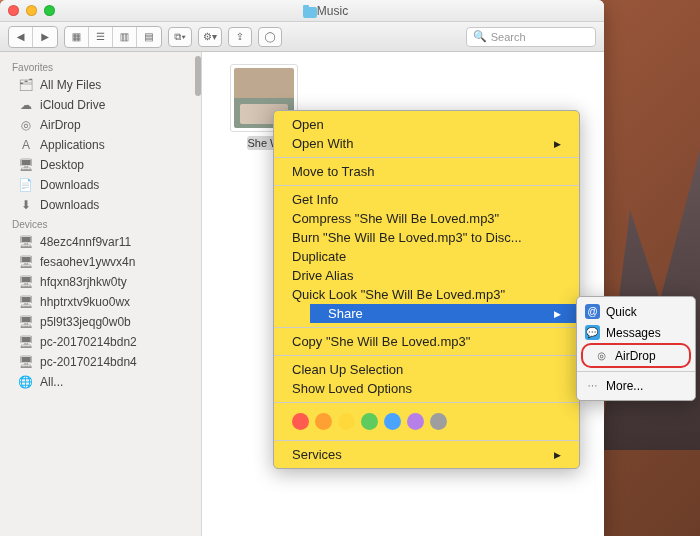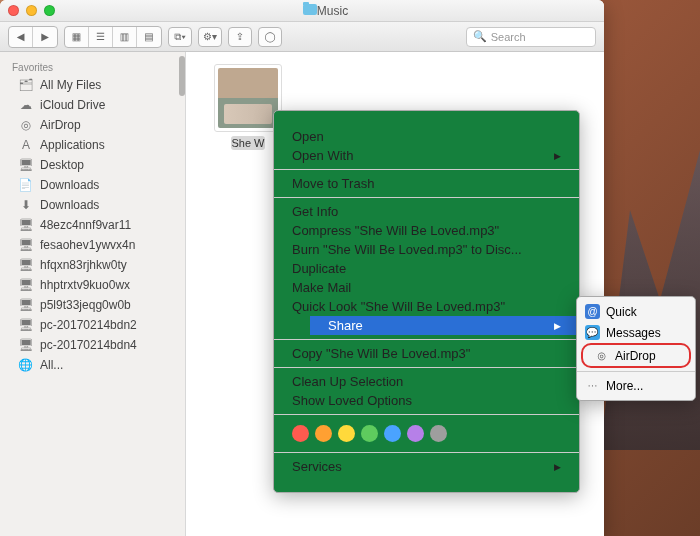--- a/index.html
+++ b/index.html
@@ -4,47 +4,47 @@
 <style>
 * { box-sizing: border-box; margin: 0; padding: 0; font-family: -apple-system, "Helvetica Neue", Arial, sans-serif; }
 body { width: 700px; height: 536px; background: linear-gradient(135deg, #c78560 0%, #a05a3d 40%, #6b3d28 100%); overflow: hidden; position: relative; }
 .bg-mountain { position: absolute; right: 0; top: 150px; width: 100px; height: 300px; background: linear-gradient(180deg, rgba(80,90,110,0.6), rgba(50,45,50,0.8)); clip-path: polygon(0 100%, 30% 20%, 60% 50%, 100% 0, 100% 100%); }
 
 .finder-window { position: absolute; left: 0; top: 0; width: 604px; height: 536px; background: #fff; border-radius: 6px 6px 0 0; box-shadow: 0 5px 20px rgba(0,0,0,0.3); display: flex; flex-direction: column; overflow: hidden; }
 .titlebar { height: 22px; background: linear-gradient(#f6f6f6, #e8e8e8); display: flex; align-items: center; padding: 0 8px; border-bottom: 1px solid #d0d0d0; }
 .traffic-lights { display: flex; gap: 7px; }
 .traffic-light { width: 11px; height: 11px; border-radius: 50%; border: 0.5px solid rgba(0,0,0,0.15); }
 .tl-red { background: #ff5f57; } .tl-yellow { background: #febc2e; } .tl-green { background: #28c840; }
-.title-center { flex: 1; display: flex; align-items: flex-start; justify-content: center; font-size: 12px; color: #555; }
+.title-center { flex: 1; display: flex; align-items: flex-end; justify-content: center; font-size: 12px; color: #555; }
 .folder-glyph { width: 14px; height: 11px; background: #6fc3e8; border-radius: 2px; position: relative; }
 .folder-glyph::before { content: ""; position: absolute; top: -2px; left: 0; width: 6px; height: 3px; background: #6fc3e8; border-radius: 1px 1px 0 0; }
 
 .toolbar { height: 30px; background: linear-gradient(#f4f4f4, #e4e4e4); border-bottom: 1px solid #c8c8c8; display: flex; align-items: center; padding: 0 8px; gap: 6px; }
 .tb-group { display: flex; border: 1px solid #b8b8b8; border-radius: 4px; overflow: hidden; background: #fcfcfc; }
 .tb-btn { width: 24px; height: 20px; display: flex; align-items: center; justify-content: center; font-size: 10px; color: #666; border-right: 1px solid #d0d0d0; cursor: pointer; }
 .tb-btn:last-child { border-right: none; }
 .tb-single { border: 1px solid #b8b8b8; border-radius: 4px; background: #fcfcfc; }
 .search-box { flex: 1; max-width: 130px; margin-left: auto; border: 1px solid #c8c8c8; border-radius: 4px; height: 20px; display: flex; align-items: center; padding: 0 6px; background: #fff; font-size: 11px; color: #999; gap: 4px; }
 
 .body { flex: 1; display: flex; overflow: hidden; }
-.sidebar { width: 186px; background: #f2f0ee; border-right: 1px solid #d8d8d8; overflow-y: auto; padding: 6px 0; }
+.sidebar { width: 202px; background: #f2f0ee; border-right: 1px solid #d8d8d8; overflow-y: auto; padding: 6px 0; }
 .sidebar-header { font-size: 10px; color: #888; padding: 4px 12px 2px; text-transform: none; }
 .sidebar-item { display: flex; align-items: center; gap: 6px; padding: 3px 12px 3px 18px; font-size: 12px; color: #444; cursor: pointer; }
 .sb-icon { width: 16px; height: 14px; display: flex; align-items: center; justify-content: center; color: #777; flex-shrink: 0; }
 
 .content { flex: 1; background: #fff; position: relative; padding: 12px; }
 .scroll-thumb { position: absolute; top: 4px; left: -7px; width: 6px; height: 40px; background: rgba(0,0,0,0.25); border-radius: 3px; }
 
 .file-item { width: 100px; text-align: center; }
 .file-thumb { width: 68px; height: 68px; margin: 0 auto 4px; background: #fff; border: 1px solid #ddd; border-radius: 3px; display: flex; align-items: center; justify-content: center; overflow: hidden; }
 .album-art { width: 60px; height: 60px; background: linear-gradient(#bfa890 50%, #8a9a8a 50%); border-radius: 2px; position: relative; }
 .album-art::after { content:""; position:absolute; bottom:4px; left:6px; width:48px; height:20px; background: linear-gradient(90deg, #d8c8b8, #c8b8a8); border-radius: 2px; }
 .file-label { font-size: 11px; background: #d8d8d8; border-radius: 3px; padding: 1px 0; display: inline-block; color: #333; max-width: 90px; overflow: hidden; white-space: nowrap; }
 
-.context-menu { position: absolute; left: 273px; top: 110px; width: 307px; background: #15803d; border: 1px solid #aaa; border-radius: 5px; box-shadow: 0 4px 20px rgba(0,0,0,0.3); padding: 16px 0; font-size: 13px; }
+.context-menu { position: absolute; left: 273px; top: 110px; width: 307px; background: #fde047; border: 1px solid #aaa; border-radius: 5px; box-shadow: 0 4px 20px rgba(0,0,0,0.3); padding: 4px 0; font-size: 13px; }
 .cm-item { padding: 2px 18px; color: #222; cursor: pointer; display: flex; align-items: center; }
 .cm-item.highlighted { background: #2a6fd6; color: #fff; margin-left: 36px; }
 .cm-arrow { margin-left: auto; font-size: 9px; }
 .cm-sep { height: 1px; background: #ccc; margin: 4px 0; }
 .cm-tags { display: flex; gap: 6px; padding: 6px 18px; }
 .tag-dot { width: 17px; height: 17px; border-radius: 50%; cursor: pointer; }
 
 .share-submenu { position: absolute; left: 576px; top: 296px; width: 120px; background: #f4f4f4; border: 1px solid #aaa; border-radius: 5px; box-shadow: 0 4px 20px rgba(0,0,0,0.3); padding: 4px 0; font-size: 12px; }
 .sub-item { padding: 3px 8px; display: flex; align-items: center; gap: 6px; cursor: pointer; }
 .sub-icon { width: 15px; height: 15px; border-radius: 3px; display: flex; align-items: center; justify-content: center; font-size: 10px; }
@@ -115,20 +115,21 @@
         </div>
       <div class="sidebar-item">
           <span class="sb-icon">📄</span>
           <span>Downloads</span>
         </div>
       <div class="sidebar-item">
           <span class="sb-icon">⬇</span>
           <span>Downloads</span>
         </div>
 
+      <div class="sidebar-header">Devices</div>
       <div class="sidebar-item">
           <span class="sb-icon">🖥</span>
           <span>48ezc4nnf9var11</span>
         </div>
       <div class="sidebar-item">
           <span class="sb-icon">🖥</span>
           <span>fesaohev1ywvx4n</span>
         </div>
       <div class="sidebar-item">
           <span class="sb-icon">🖥</span>
@@ -187,21 +188,21 @@
   <div class="cm-item">
       <span>Compress "She Will Be Loved.mp3"</span>
     </div>
   <div class="cm-item">
       <span>Burn "She Will Be Loved.mp3" to Disc...</span>
     </div>
   <div class="cm-item">
       <span>Duplicate</span>
     </div>
   <div class="cm-item">
-      <span>Make Mail</span>
+      <span>Drive Alias</span>
     </div>
   <div class="cm-item">
       <span>Quick Look "She Will Be Loved.mp3"</span>
     </div>
   <div class="cm-item highlighted">
       <span>Share</span>
       <span class="cm-arrow">▶</span>
     </div>
   <div class="cm-sep"></div>
   <div class="cm-item">

